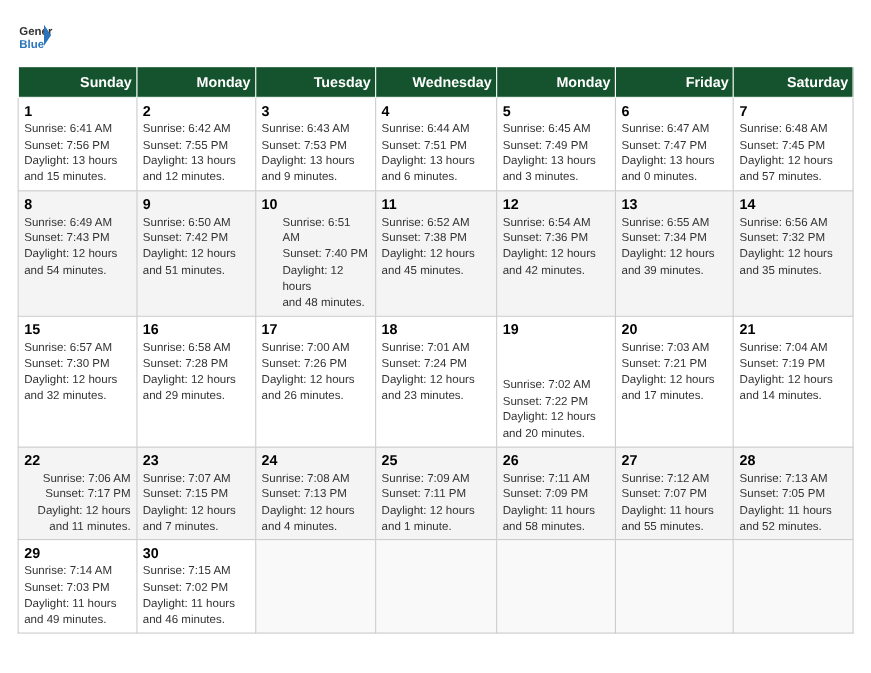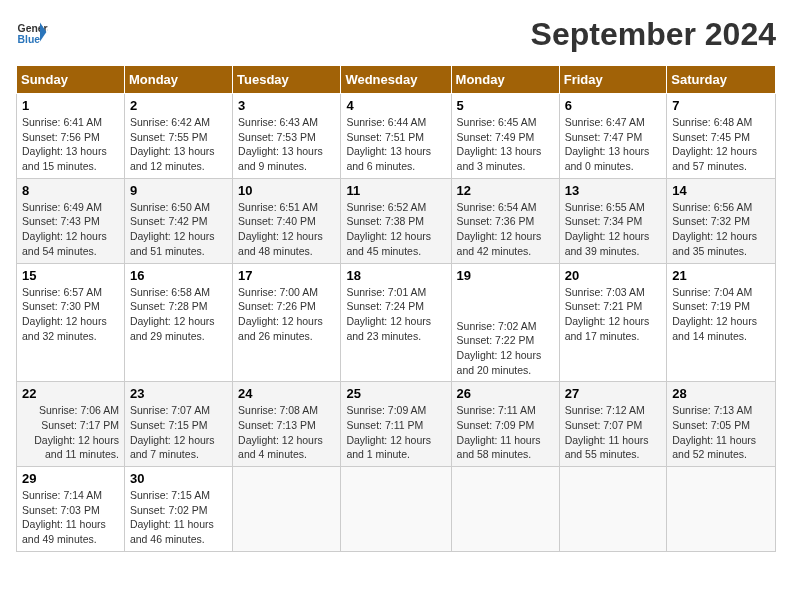--- a/index.html
+++ b/index.html
@@ -36,24 +36,24 @@
     .location-title {
       font-size: 16px;
       color: #555;
     }
     table {
       width: 100%;
       border-collapse: collapse;
       font-size: 11px;
     }
     thead tr th {
-      background: #a16207;
+      background: #14532d;
       color: #fff;
       padding: 6px 4px;
-      text-align: left;
+      text-align: right;
       font-size: 13px;
       font-weight: bold;
       border: 1px solid #fff;
     }
     tbody tr td {
       border: 1px solid #ccc;
       vertical-align: top;
       padding: 4px 5px;
       width: 113px;
       min-height: 70px;
@@ -82,21 +82,20 @@
 
 <div class="header-area">
   <div class="logo">
     <svg class="logo-icon" viewBox="0 0 40 40">
       <text x="2" y="20" font-size="13" font-weight="bold" fill="#333">General</text>
       <text x="2" y="34" font-size="13" font-weight="bold" fill="#2a75bb">Blue</text>
       <polygon points="30,8 38,20 30,32" fill="#2a75bb"></polygon>
     </svg>
   </div>
   <div class="title-area">
-    <div class="month-title">September 2024</div>
   </div>
 </div>
 
 <table>
   <thead>
     <tr id="header-row">
         <th>Sunday</th>
         <th>Monday</th>
         <th>Tuesday</th>
         <th>Wednesday</th>
@@ -167,21 +166,21 @@
         </td>
         <td>
           <span class="day-num">9</span>
           <div class="day-info" style="white-space: pre-line;">Sunrise: 6:50 AM
 Sunset: 7:42 PM
 Daylight: 12 hours
 and 51 minutes.</div>
         </td>
         <td>
           <span class="day-num">10</span>
-          <div class="day-info" style="white-space: pre-line;">Sunrise: 6:51 AM
+          <div class="day-info" style="white-space: pre-line; margin-left: 19px;">Sunrise: 6:51 AM
 Sunset: 7:40 PM
 Daylight: 12 hours
 and 48 minutes.</div>
         </td>
         <td>
           <span class="day-num">11</span>
           <div class="day-info" style="white-space: pre-line;">Sunrise: 6:52 AM
 Sunset: 7:38 PM
 Daylight: 12 hours
 and 45 minutes.</div>

